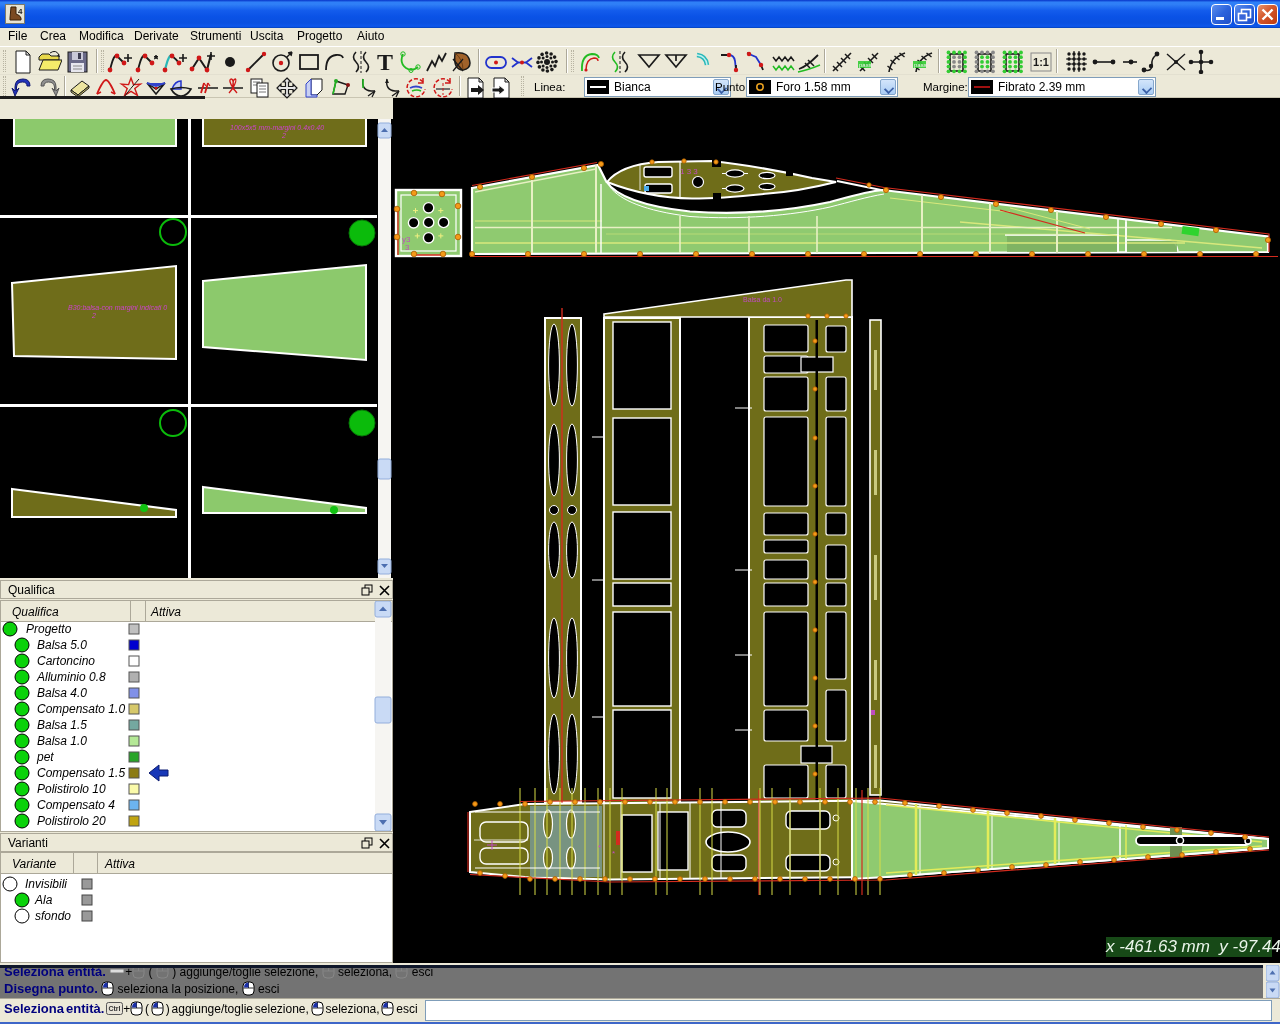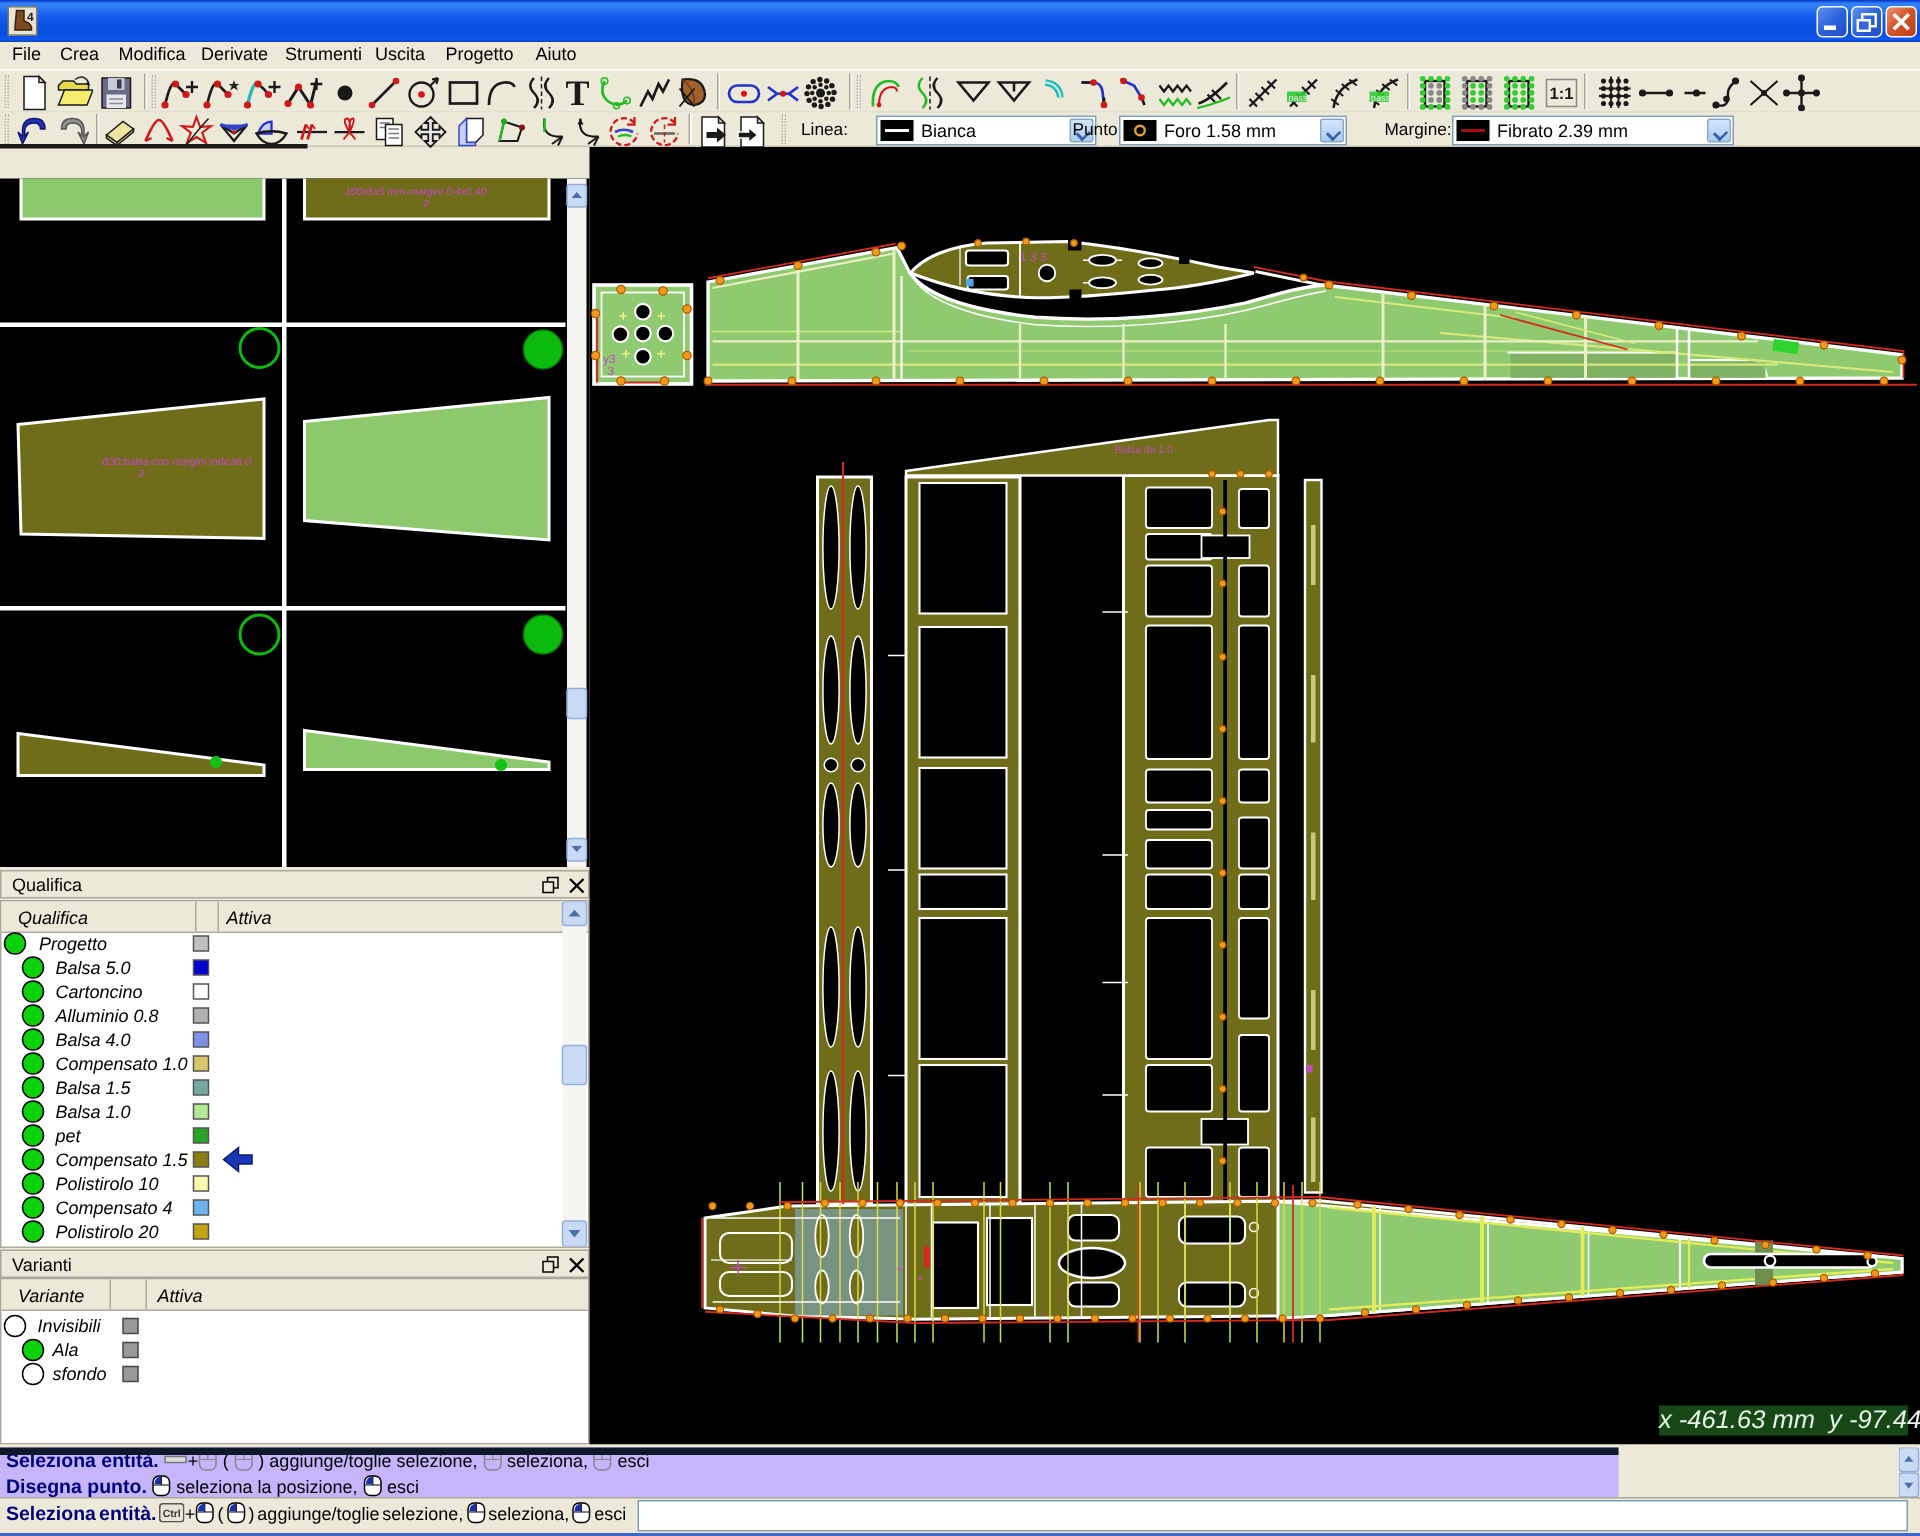--- a/index.html
+++ b/index.html
@@ -966,21 +966,21 @@
 <circle cx="1148" cy="857" r="2.4" fill="#F59A18" stroke="#A85A00" stroke-width="0.8"></circle>
 <circle cx="1182" cy="855" r="2.4" fill="#F59A18" stroke="#A85A00" stroke-width="0.8"></circle>
 <circle cx="1216" cy="852" r="2.4" fill="#F59A18" stroke="#A85A00" stroke-width="0.8"></circle>
 <circle cx="1250" cy="849" r="2.4" fill="#F59A18" stroke="#A85A00" stroke-width="0.8"></circle>
 </g>
       </svg>
     </div>
   <div id="coordbox">x -461.63 mm&nbsp;&nbsp;y -97.44 mm</div>
 
   <div id="statusarea">
-    <div style="position:absolute;left:0;top:2px;width:1079px;height:33px;background:#c4b5fd;border-top:5px solid #0f172a;overflow:hidden;">
+    <div style="position:absolute;left:0;top:2px;width:1263px;height:33px;background:#737373;border-top:3px solid #0f172a;overflow:hidden;">
     <div class="sline" style="top:-4px"><b>Seleziona entità.</b> <svg width="16" height="10" viewBox="0 0 16 10" style="vertical-align:0px">
             <rect x="1" y="3" width="14" height="4" fill="#ddd" stroke="#777"></rect>
           </svg>+<svg width="13" height="15" viewBox="0 0 13 15" style="vertical-align:-3px">
             <rect x="1" y="1" width="11" height="13" rx="4" fill="none" stroke="#888"></rect>
             <path d="M1.5 7 h10 M6.5 1 v6" stroke="#888" stroke-width="0.8" fill="none"></path>
           </svg> ( <svg width="13" height="15" viewBox="0 0 13 15" style="vertical-align:-3px">
             <rect x="1" y="1" width="11" height="13" rx="4" fill="none" stroke="#888"></rect>
             <path d="M1.5 7 h10 M6.5 1 v6" stroke="#888" stroke-width="0.8" fill="none"></path>
           </svg> ) aggiunge/toglie selezione, <svg width="13" height="15" viewBox="0 0 13 15" style="vertical-align:-3px">
             <rect x="1" y="1" width="11" height="13" rx="4" fill="none" stroke="#888"></rect>

